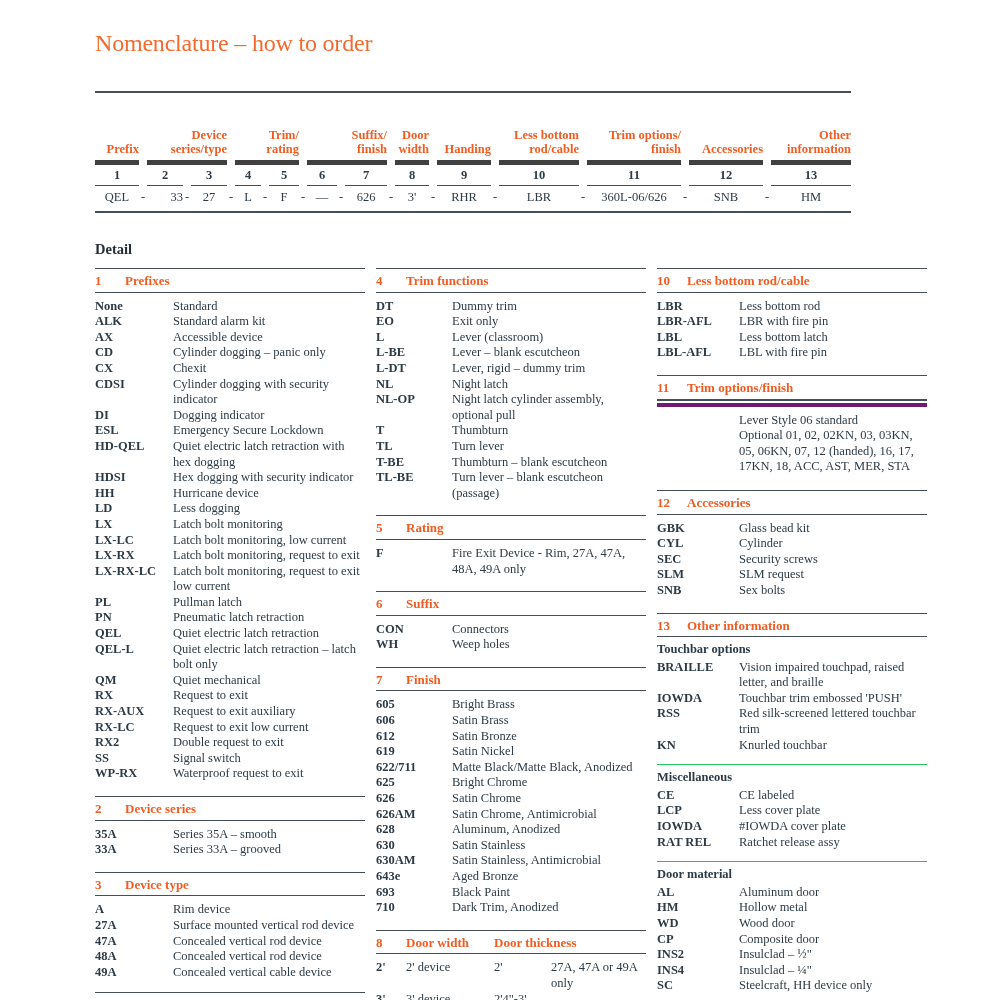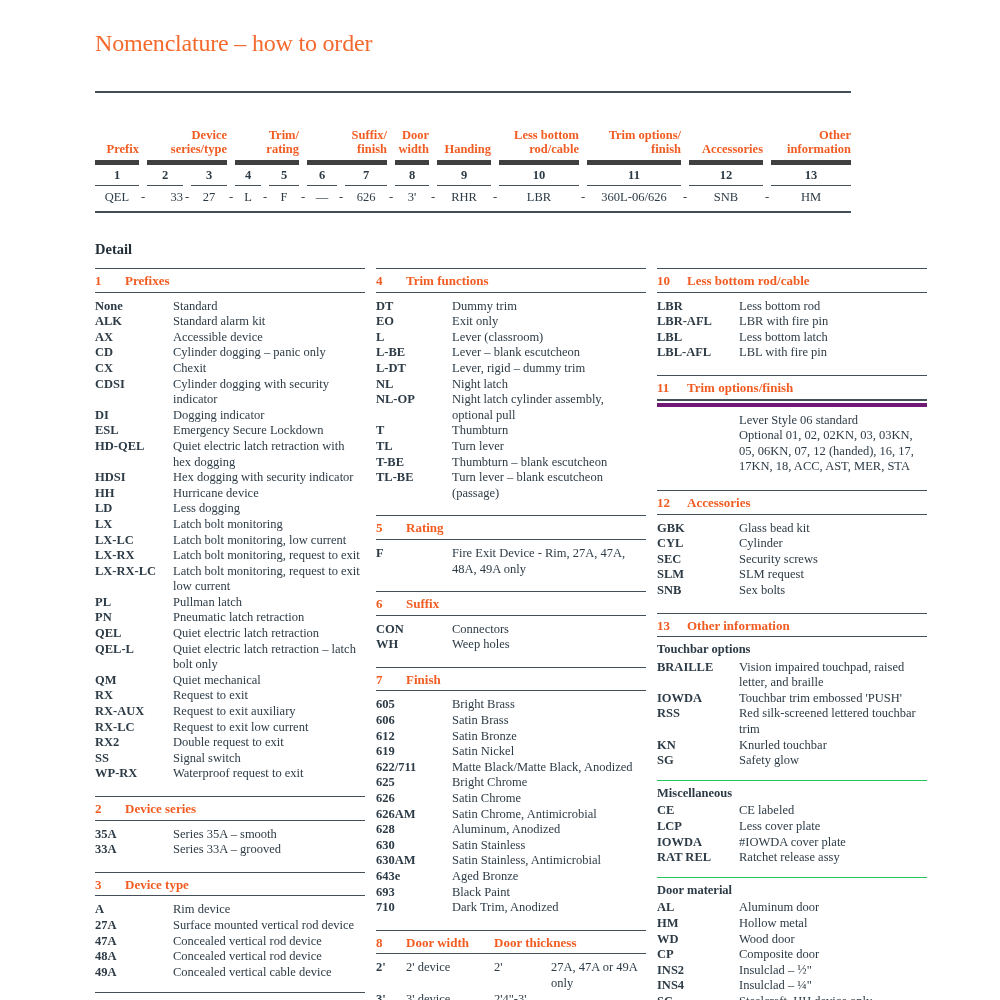--- a/index.html
+++ b/index.html
@@ -496,24 +496,20 @@
               <div class="desc">Touchbar trim embossed 'PUSH'</div>
             </div>
             <div class="row">
               <div class="code">RSS</div>
               <div class="desc">Red silk-screened lettered touchbar trim</div>
             </div>
             <div class="row">
               <div class="code">KN</div>
               <div class="desc">Knurled touchbar</div>
             </div>
-            <div class="row">
-              <div class="code">SG</div>
-              <div class="desc">Safety glow</div>
-            </div>
           </div>
         </div>
         <div class="grp ruled">
           <div class="grp-title">Miscellaneous</div>
           <div class="items" style="padding-top: 1px;">
             <div class="row">
               <div class="code">CE</div>
               <div class="desc">CE labeled</div>
             </div>
             <div class="row">

